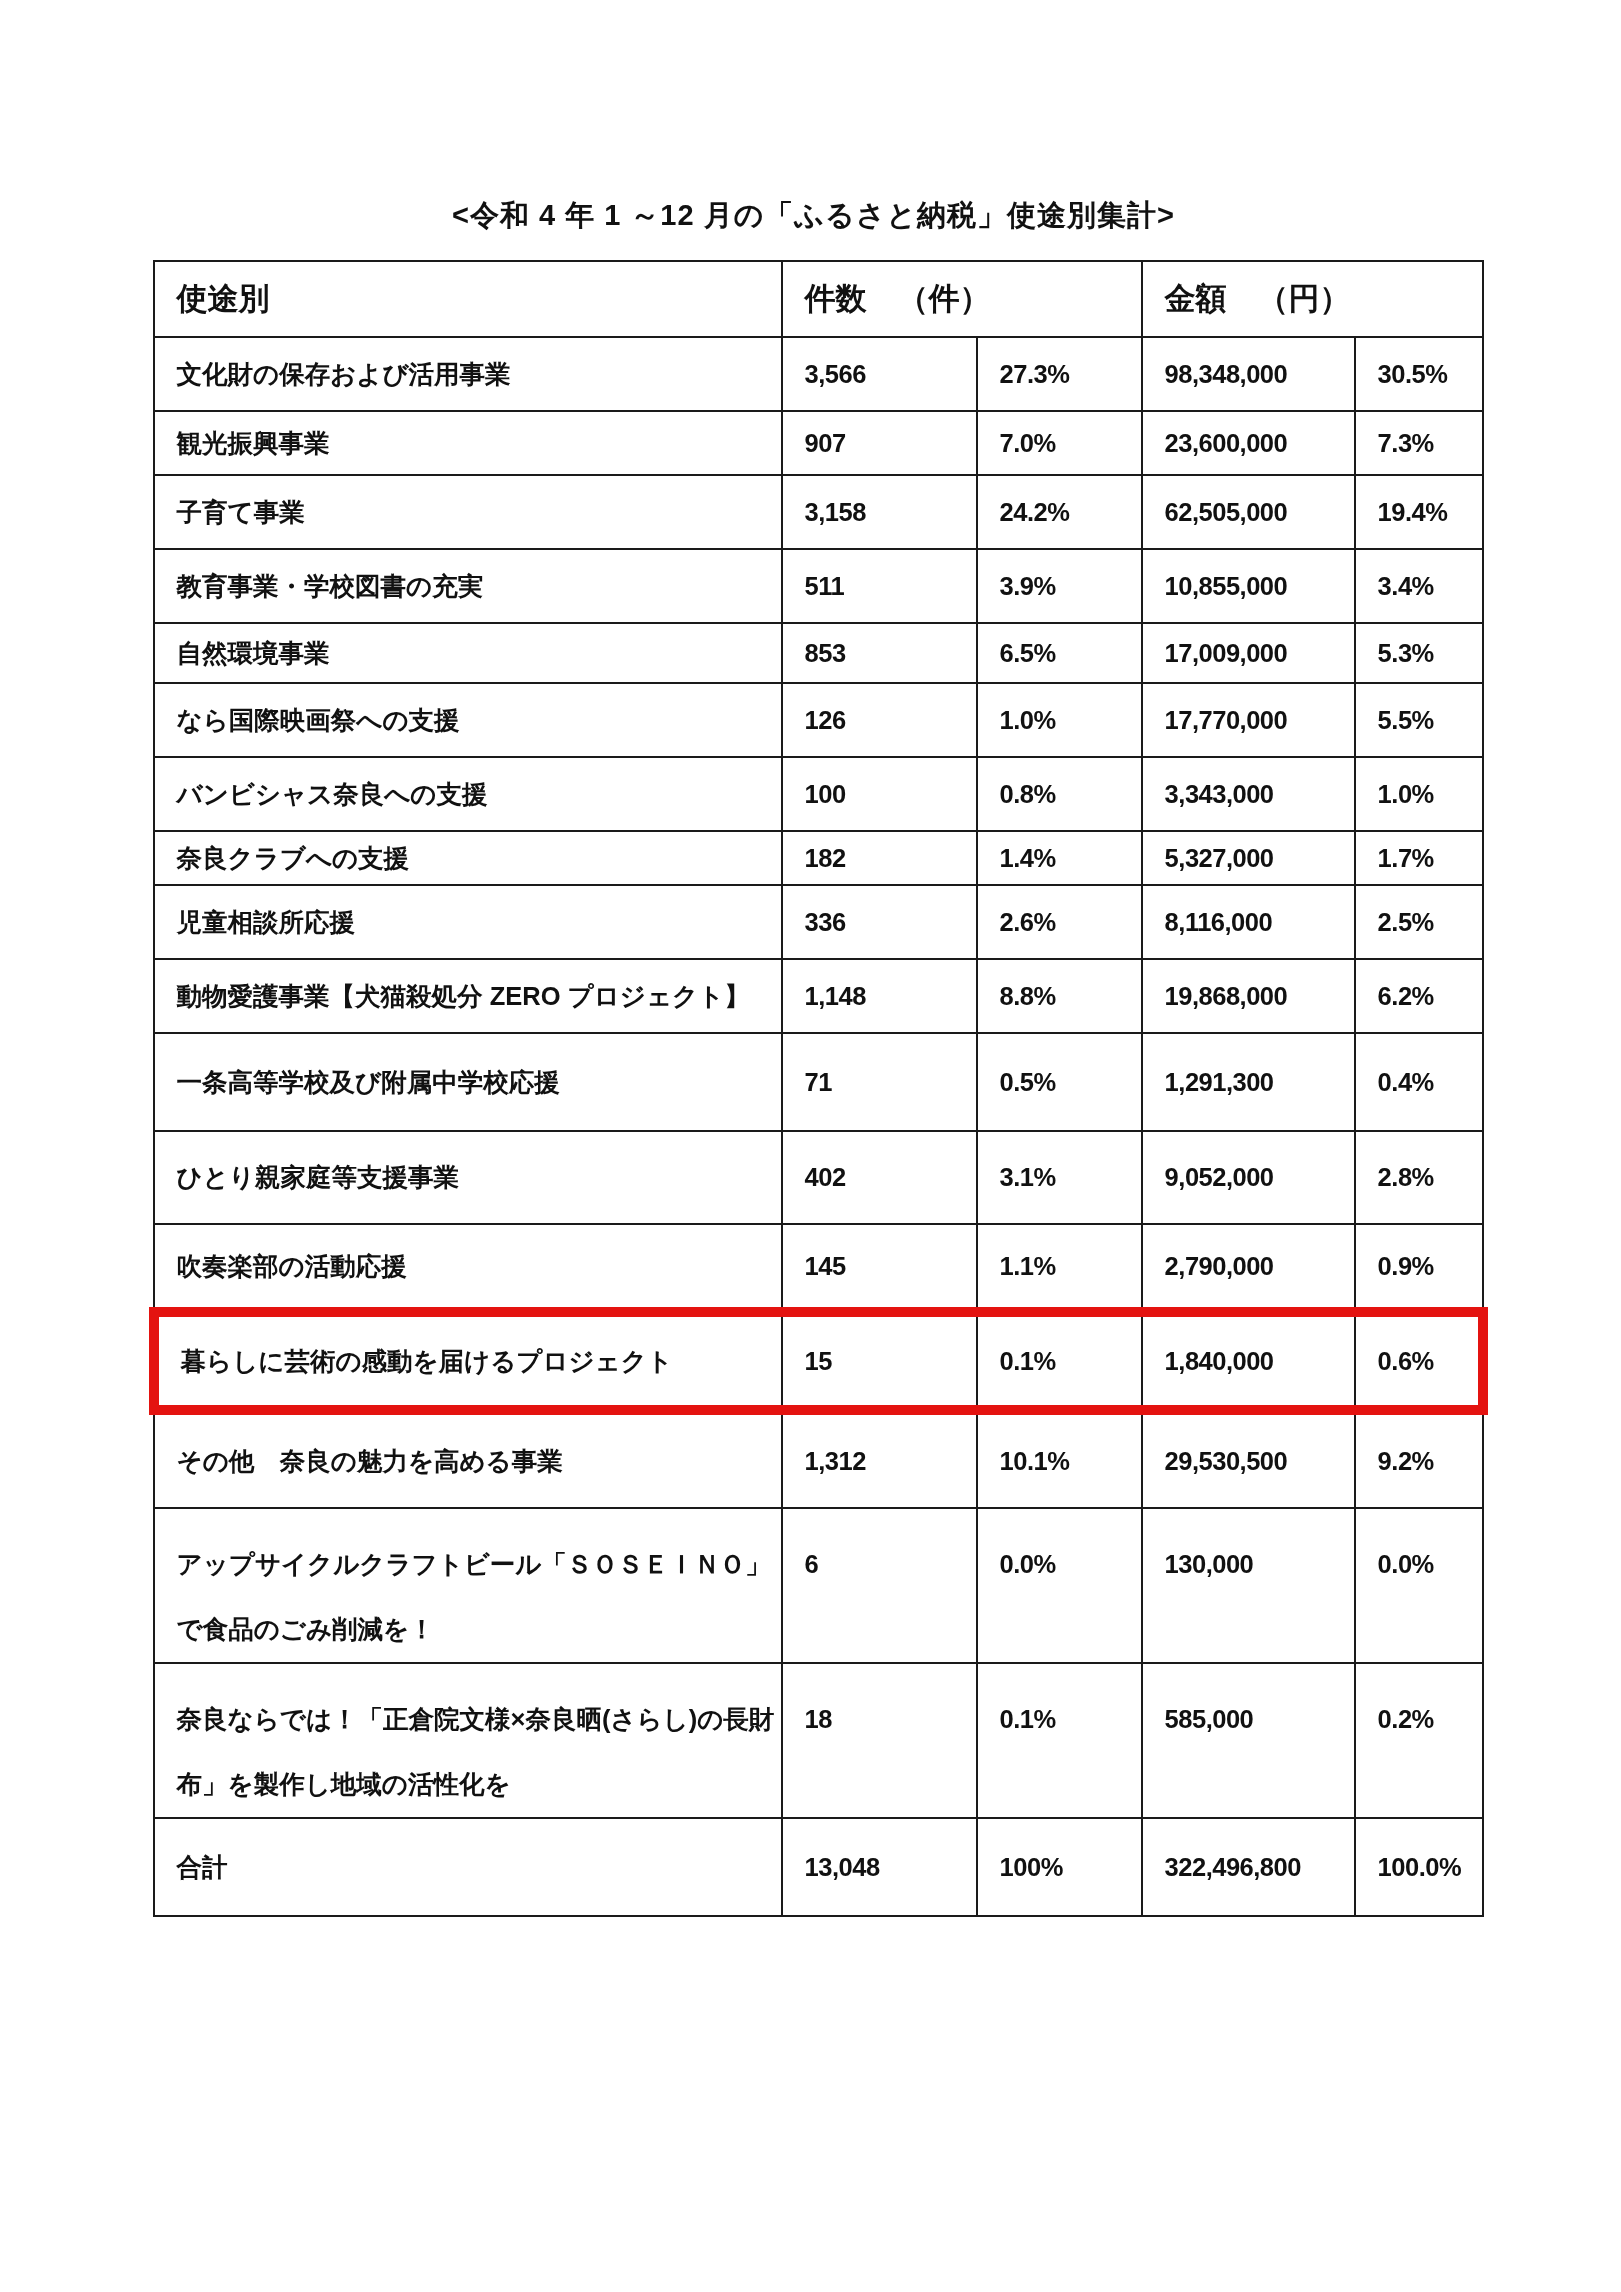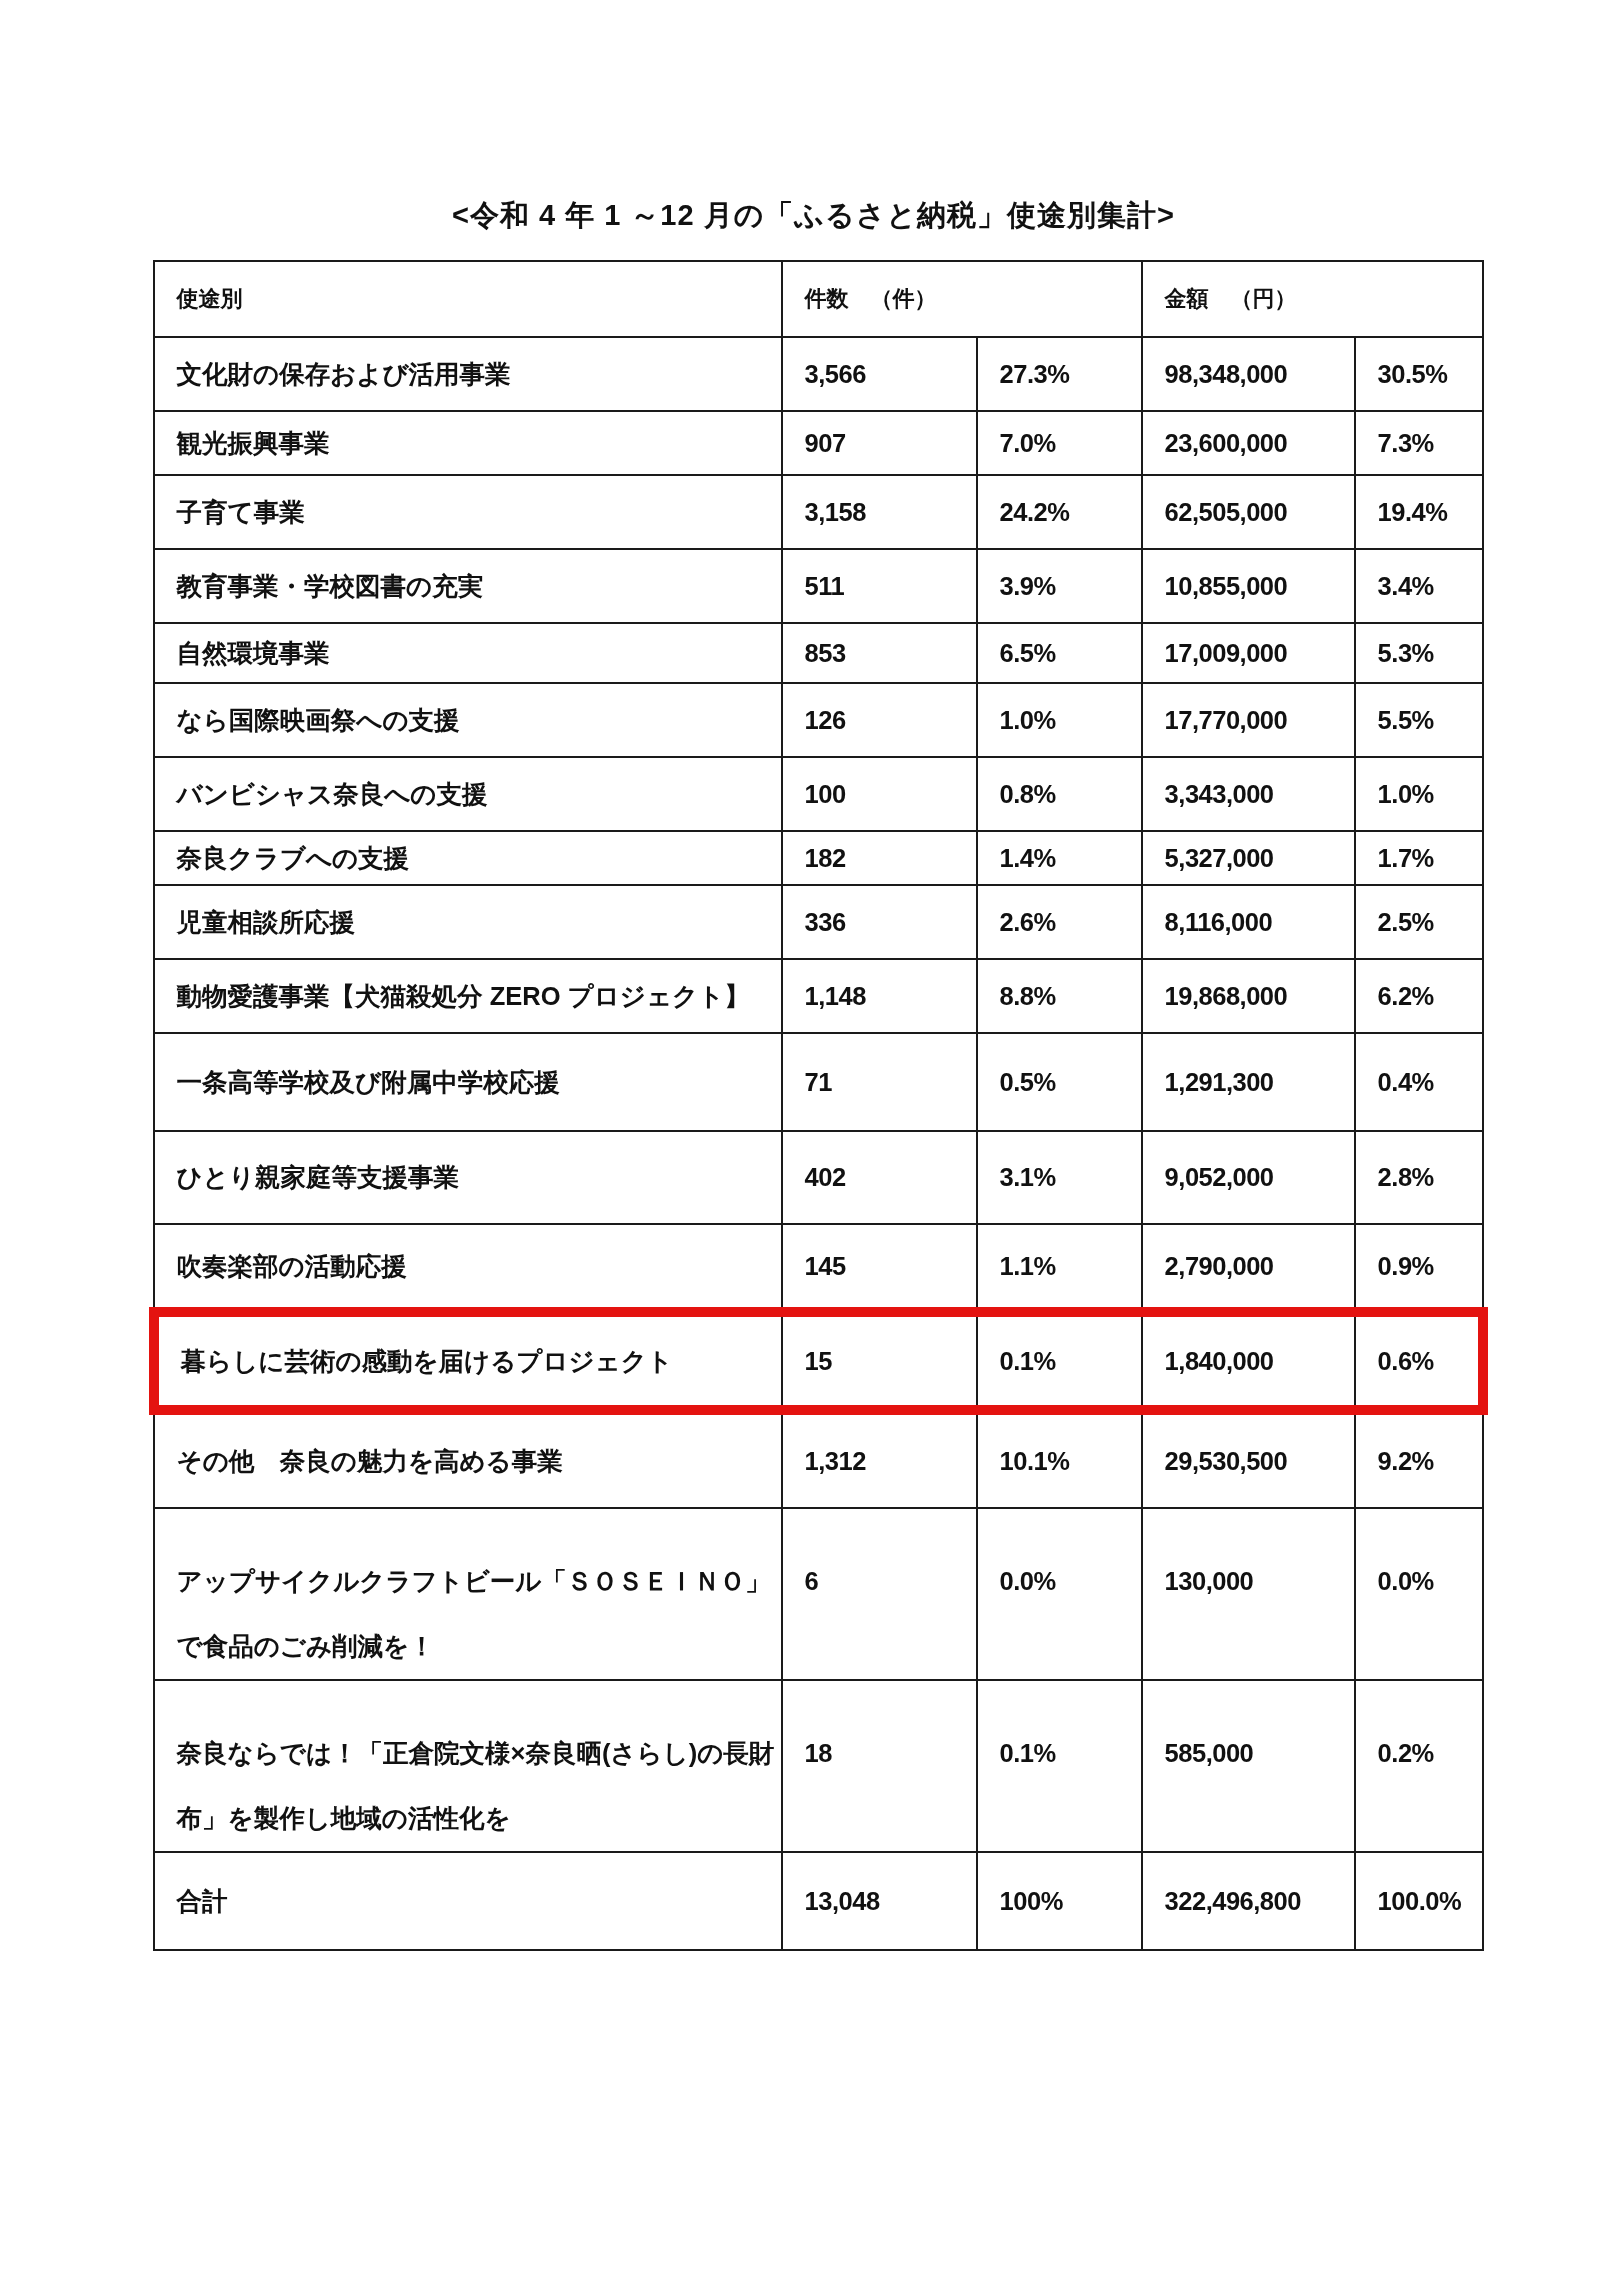--- a/index.html
+++ b/index.html
@@ -36,26 +36,26 @@
     text-align: left;
     padding-left: 21.6px;
     padding-right: 5.9px;
     font-size: 25.5px;
     font-weight: 700;
     overflow: hidden;
   }
   table.usage thead th {
     height: 76px;
     border-bottom: 2.9px solid var(--line);
-    font-size: 22px;
+    font-size: 31px;
   }
   td.c-num { font-size: 26.5px; letter-spacing: -0.5px; }
   tr.top-align td {
     vertical-align: top;
-    padding-top: 40px;
+    padding-top: 23px;
     line-height: 65px;
   }
   tr.hl td {
     border-top: 10.8px solid var(--hl);
     border-bottom: 10.8px solid var(--hl);
   }
   tr.hl td:first-child { border-left: 10.8px solid var(--hl); }
   tr.hl td:last-child  { border-right: 10.8px solid var(--hl); }
 </style>
 </head>

